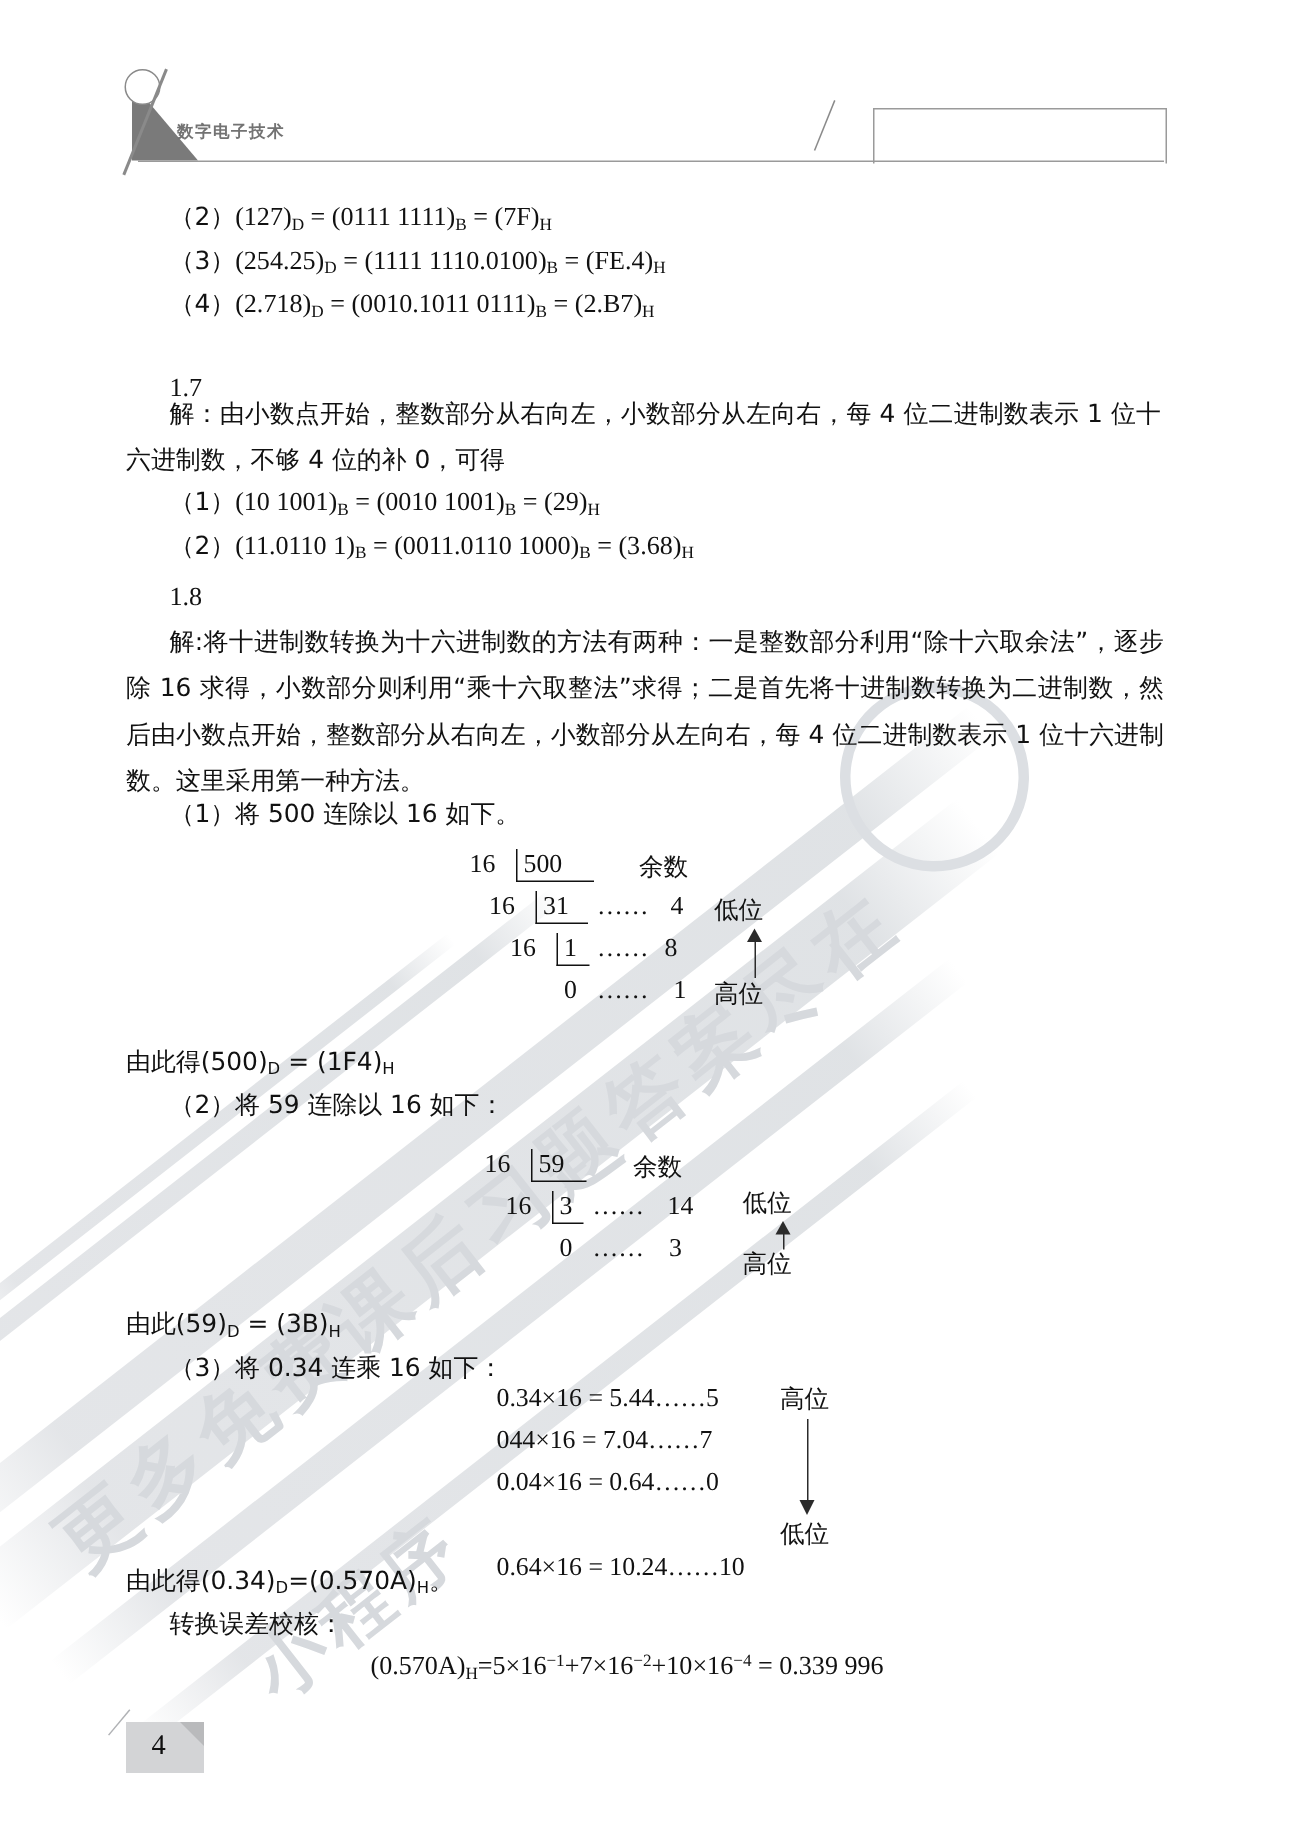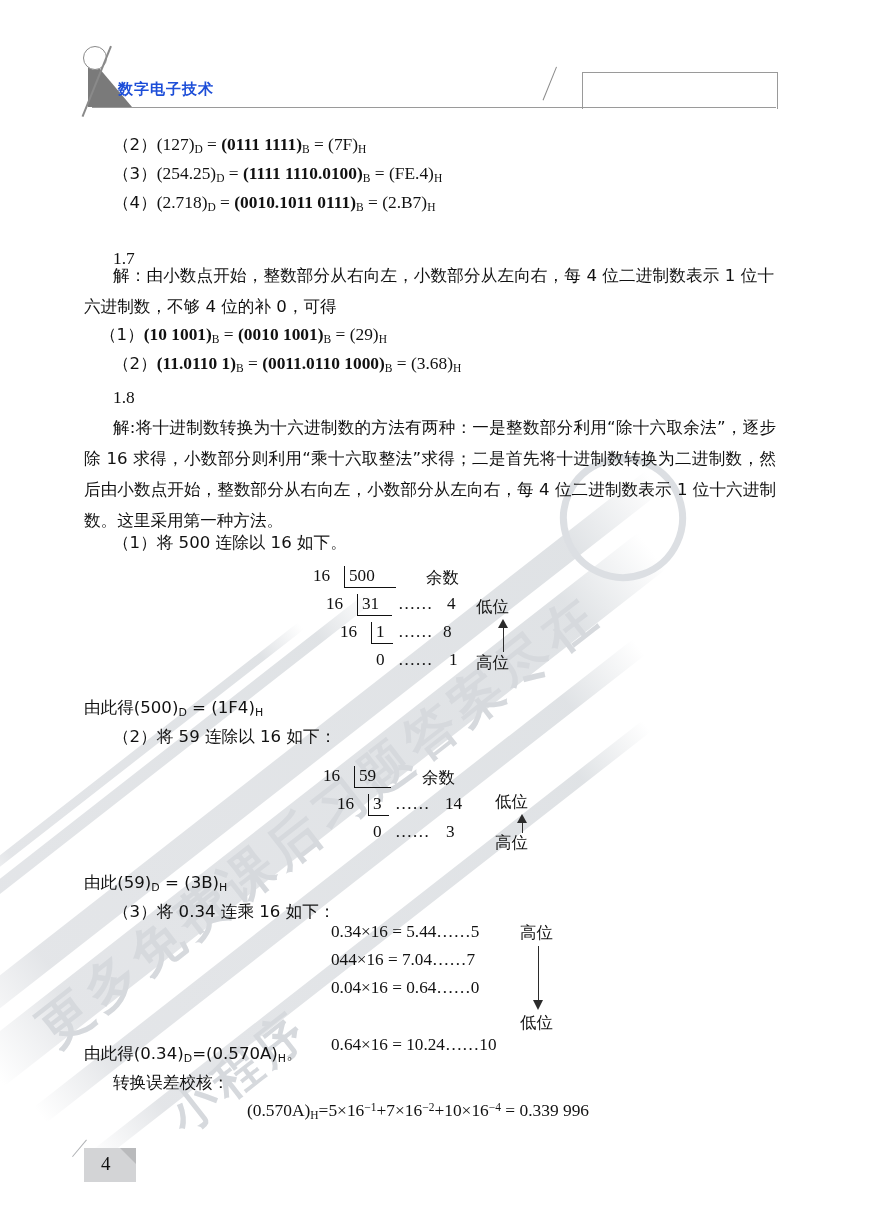--- a/index.html
+++ b/index.html
@@ -66,28 +66,28 @@
   }
   .hdr-slash2{
     position:absolute;left:556px;top:67px;width:1.4px;height:36px;
     background:#8a8a8a;transform:rotate(22deg);transform-origin:top center;
   }
   .hdr-rule{position:absolute;left:92px;top:107px;width:684px;height:1.2px;background:#9a9a9a;}
   .hdr-box{position:absolute;left:582px;top:72px;width:194px;height:36px;border:1.2px solid #9a9a9a;border-bottom:none;}
   .hdr-title{
     position:absolute;left:118px;top:80px;
     font-family:"DejaVu Sans","Liberation Sans",sans-serif;
-    font-size:15px;font-weight:700;color:#1d4ed8;letter-spacing:1px;
+    font-size:11px;font-weight:700;color:#737373;letter-spacing:1px;
   }
 
   
   .content{position:absolute;left:0;top:0;width:869px;z-index:2;}
   .ln{position:absolute;font-size:17.4px;line-height:1.38;white-space:nowrap;}
   .para{position:absolute;font-size:17.4px;line-height:30px;text-align:justify;}
-  .b{font-weight:700;}
+  .b{font-weight:400;}
   sub{font-size:.66em;vertical-align:-0.28em;}
   sup{font-size:.66em;vertical-align:0.48em;}
   .cjk{font-family:"DejaVu Sans","Liberation Sans",sans-serif;font-size:16.6px;}
 
   
   .divblk{position:absolute;font-size:17.2px;z-index:2;text-align:right;}
   .drow{position:absolute;white-space:nowrap;}
   .vbar{position:absolute;width:1.3px;background:#111;}
   .hbar{position:absolute;height:1.3px;background:#111;}
   .lbl{position:absolute;font-family:"DejaVu Sans","Liberation Sans",sans-serif;font-size:16.4px;white-space:nowrap;}
@@ -160,21 +160,21 @@
       <span class="cjk">（3）</span><span>(254.25)<sub>D</sub> = </span><span class="b">(1111 1110.0100)</span><sub>B</sub><span> = (FE.4)<sub>H</sub></span>
     </div>
     <div class="ln" style="left:113px;top:190px;">
       <span class="cjk">（4）</span><span>(2.718)<sub>D</sub> = </span><span class="b">(0010.1011 0111)</span><sub>B</sub><span> = (2.B7)<sub>H</sub></span>
     </div>
 
     <div class="ln" style="left:113px;top:232px;margin-top:14px;">1.7</div>
     <div class="para" style="left:84px;top:260px;width:690px;">
       <span class="cjk" style="margin-left:29px;">解：</span><span class="cjk">由小数点开始，整数部分从右向左，小数部分从左向右，每 4 位二进制数表示 1 位十六进制数，不够 4 位的补 0，可得</span>
     </div>
-    <div class="ln" style="left:100px;top:322px;">
+    <div class="ln" style="left:113px;top:322px;">
       <span class="cjk">（1）</span><span class="b">(10 1001)</span><sub>B</sub><span> = </span><span class="b">(0010 1001)</span><sub>B</sub><span> = (29)<sub>H</sub></span>
     </div>
     <div class="ln" style="left:113px;top:351px;">
       <span class="cjk">（2）</span><span class="b">(11.0110 1)</span><sub>B</sub><span> = </span><span class="b">(0011.0110 1000)</span><sub>B</sub><span> = (3.68)<sub>H</sub></span>
     </div>
 
     <div class="ln" style="left:113px;top:385px;">1.8</div>
     <div class="para" style="left:84px;top:412px;width:692px;">
       <span class="cjk" style="margin-left:29px;">解:</span><span class="cjk">将十进制数转换为十六进制数的方法有两种：一是整数部分利用“除十六取余法”，逐步除 16 求得，小数部分则利用“乘十六取整法”求得；二是首先将十进制数转换为二进制数，然后由小数点开始，整数部分从右向左，小数部分从左向右，每 4 位二进制数表示 1 位十六进制数。这里采用第一种方法。</span>
     </div>

